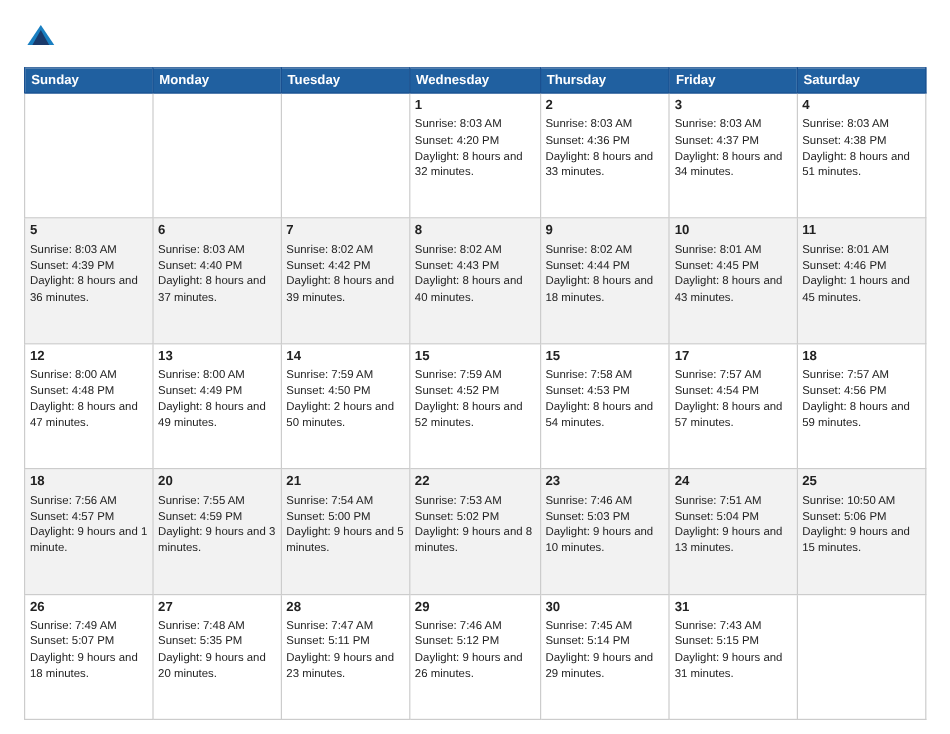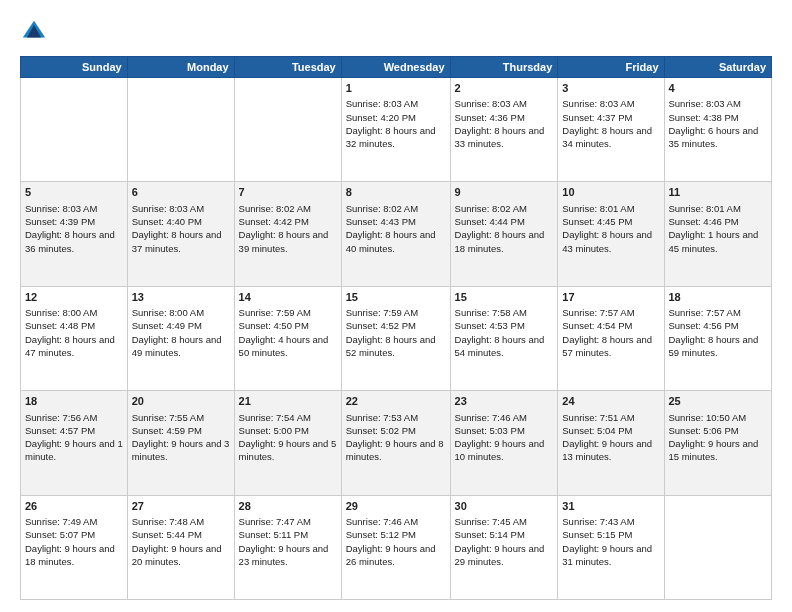--- a/index.html
+++ b/index.html
@@ -60,21 +60,21 @@
       border-collapse: collapse;
       flex: 1;
       font-size: 10px;
     }
     .calendar th {
       background: #2060a0;
       color: #fff;
       font-size: 11px;
       font-weight: bold;
       padding: 4px 5px;
-      text-align: right;
+      text-align: left;
       border: 1px solid #1a5090;
     }
     .calendar td {
       border: 1px solid #ccc;
       vertical-align: top;
       padding: 3px 4px;
       width: 113px;
       height: 78px;
       color: #222;
       font-size: 9.5px;
@@ -149,21 +149,21 @@
           <td>
             <span class="day-num">3</span>
             <div>Sunrise: 8:03 AM</div>
             <div>Sunset: 4:37 PM</div>
             <div>Daylight: 8 hours and 34 minutes.</div>
           </td>
           <td>
             <span class="day-num">4</span>
             <div>Sunrise: 8:03 AM</div>
             <div>Sunset: 4:38 PM</div>
-            <div>Daylight: 6 hours and 35 minutes.</div>
+            <div>Daylight: 8 hours and 51 minutes.</div>
           </td>
         </tr>
         <tr class="row-shaded">
           <td>
             <span class="day-num">5</span>
             <div>Sunrise: 8:03 AM</div>
             <div>Sunset: 4:39 PM</div>
             <div>Daylight: 8 hours and 36 minutes.</div>
           </td>
           <td>
@@ -213,21 +213,21 @@
           <td>
             <span class="day-num">13</span>
             <div>Sunrise: 8:00 AM</div>
             <div>Sunset: 4:49 PM</div>
             <div>Daylight: 8 hours and 49 minutes.</div>
           </td>
           <td>
             <span class="day-num">14</span>
             <div>Sunrise: 7:59 AM</div>
             <div>Sunset: 4:50 PM</div>
-            <div>Daylight: 4 hours and 50 minutes.</div>
+            <div>Daylight: 2 hours and 50 minutes.</div>
           </td>
           <td>
             <span class="day-num">15</span>
             <div>Sunrise: 7:59 AM</div>
             <div>Sunset: 4:52 PM</div>
             <div>Daylight: 8 hours and 52 minutes.</div>
           </td>
           <td>
             <span class="day-num">15</span>
             <div>Sunrise: 7:58 AM</div>
@@ -294,21 +294,21 @@
         <tr class="row-white">
           <td>
             <span class="day-num">26</span>
             <div>Sunrise: 7:49 AM</div>
             <div>Sunset: 5:07 PM</div>
             <div>Daylight: 9 hours and 18 minutes.</div>
           </td>
           <td>
             <span class="day-num">27</span>
             <div>Sunrise: 7:48 AM</div>
-            <div>Sunset: 5:44 PM</div>
+            <div>Sunset: 5:35 PM</div>
             <div>Daylight: 9 hours and 20 minutes.</div>
           </td>
           <td>
             <span class="day-num">28</span>
             <div>Sunrise: 7:47 AM</div>
             <div>Sunset: 5:11 PM</div>
             <div>Daylight: 9 hours and 23 minutes.</div>
           </td>
           <td>
             <span class="day-num">29</span>

